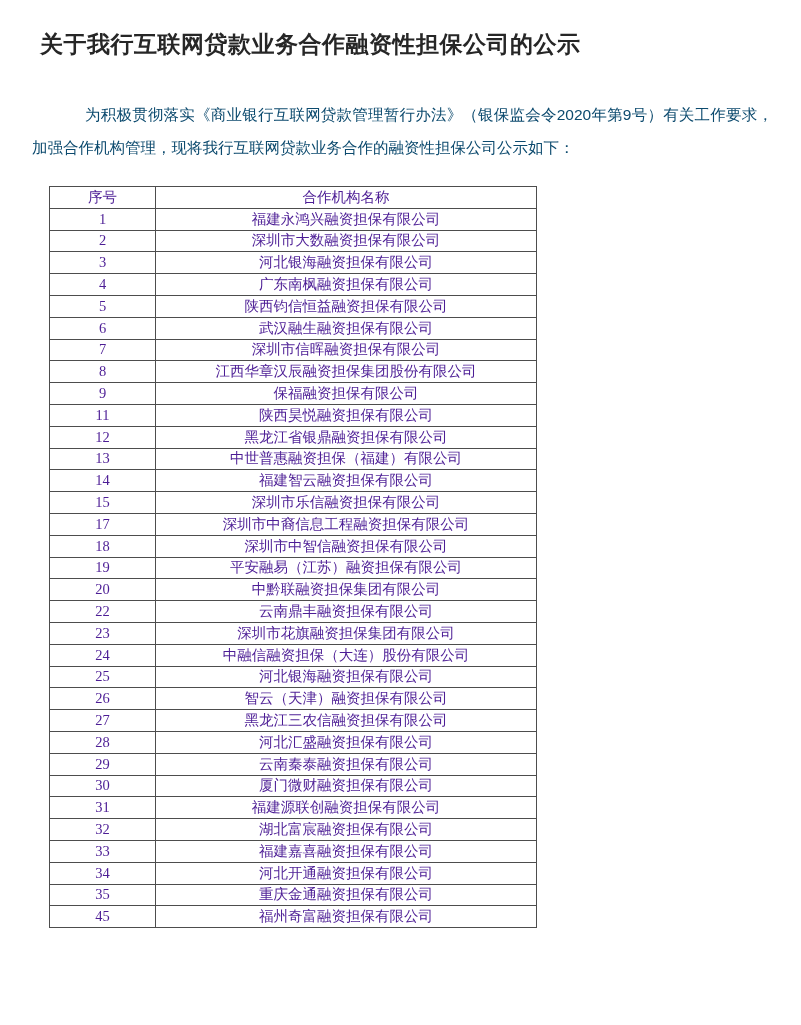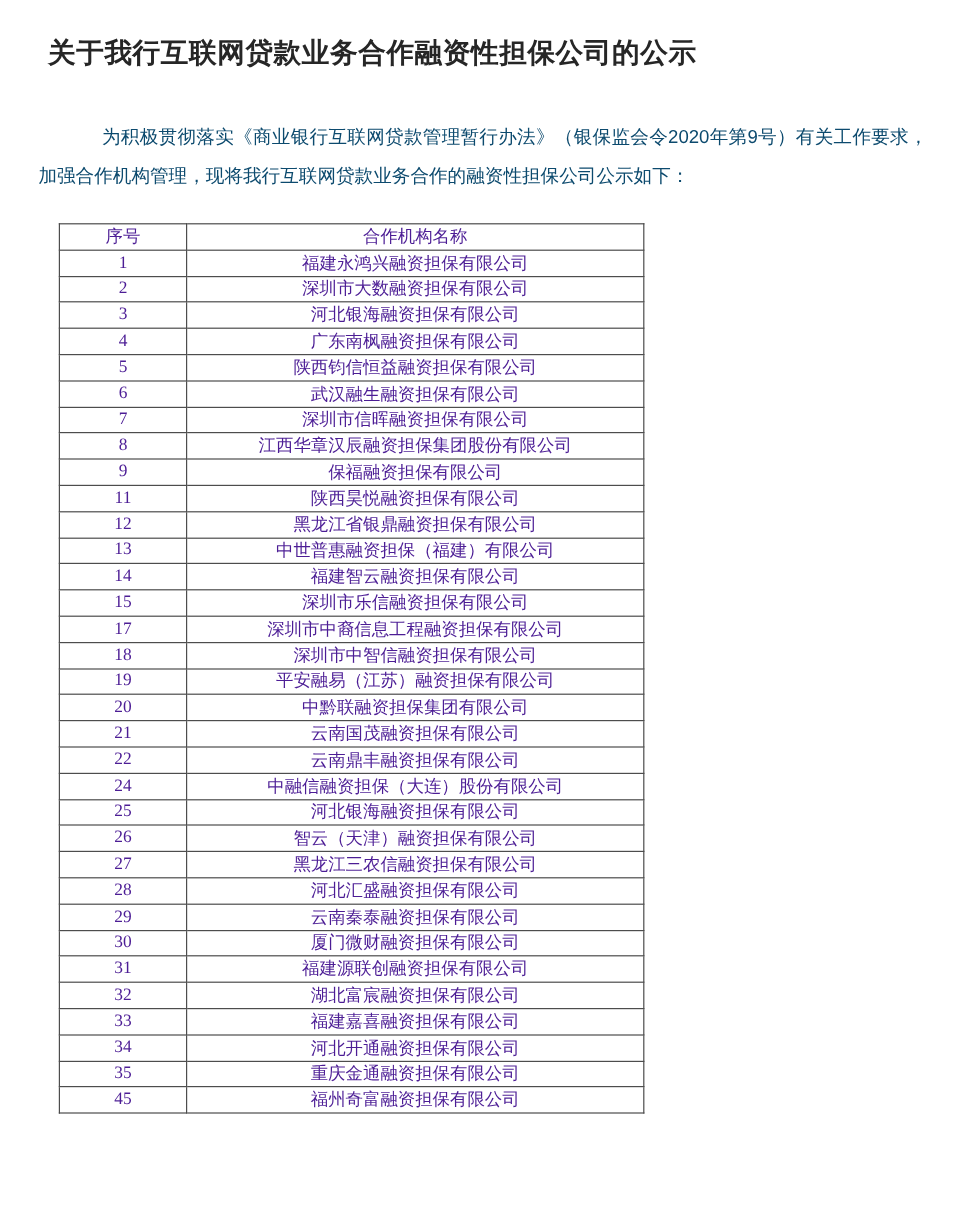--- a/index.html
+++ b/index.html
@@ -139,28 +139,28 @@
       </tr>
       <tr>
         <td>19</td>
         <td>平安融易（江苏）融资担保有限公司</td>
       </tr>
       <tr>
         <td>20</td>
         <td>中黔联融资担保集团有限公司</td>
       </tr>
       <tr>
-        <td>21</td>
-        <td>云南国茂融资担保有限公司</td>
-      </tr>
-      <tr>
         <td>22</td>
         <td>云南鼎丰融资担保有限公司</td>
       </tr>
       <tr>
+        <td>23</td>
+        <td>深圳市花旗融资担保集团有限公司</td>
+      </tr>
+      <tr>
         <td>24</td>
         <td>中融信融资担保（大连）股份有限公司</td>
       </tr>
       <tr>
         <td>25</td>
         <td>河北银海融资担保有限公司</td>
       </tr>
       <tr>
         <td>26</td>
         <td>智云（天津）融资担保有限公司</td>

